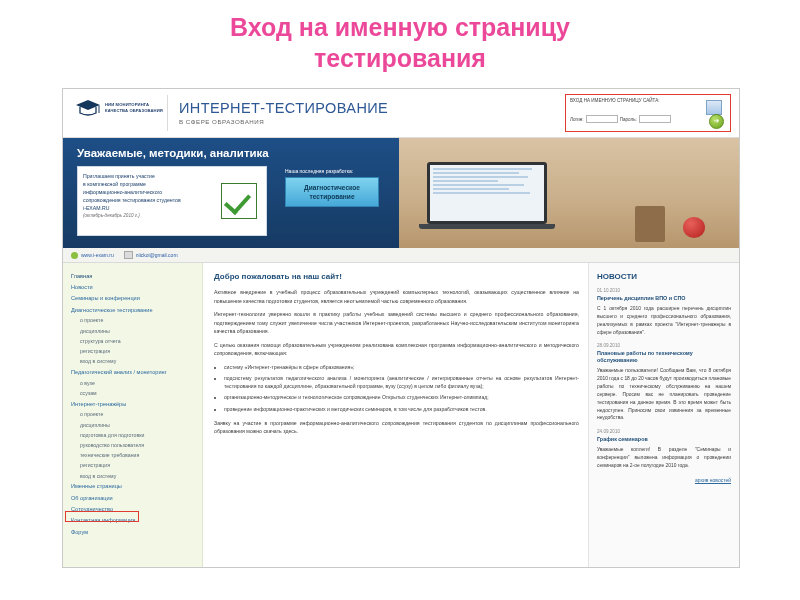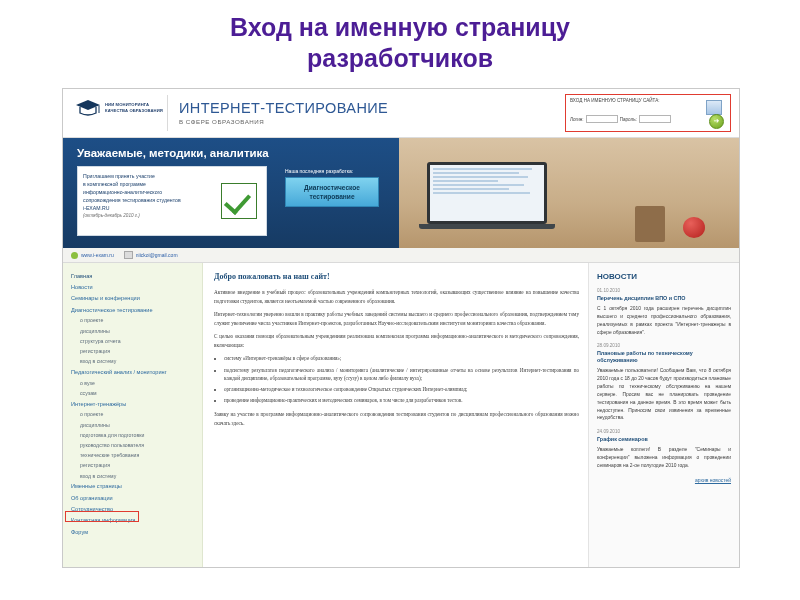--- a/index.html
+++ b/index.html
@@ -17,21 +17,21 @@
 
   
   .slide-title {
     position: absolute;
     top: 12px;
     left: 100px;
     width: 600px;
     text-align: center;
     font-size: 25px;
     font-weight: bold;
-    color: #4c1d95;
+    color: #ec4899;
     line-height: 1.25;
   }
 
   
   .shot {
     position: absolute;
     left: 62px;
     top: 88px;
     width: 676px;
     height: 478px;
@@ -361,21 +361,20 @@
     height: 11px;
     border: 1.4px solid #e03b30;
     box-sizing: border-box;
   }
 
   .main-col {
     flex: 1;
     padding: 9px 9px 4px 11px;
     box-sizing: border-box;
     border-right: 1px solid #e3e3e3;
-    font-family: Liberation Serif, serif;
   }
   .main-title {
     font-size: 8px;
     font-weight: bold;
     color: #1f4e79;
     margin-bottom: 7px;
   }
   .para {
     font-size: 5.2px;
     line-height: 1.65;
@@ -429,21 +428,21 @@
     color: #2d6a9f;
     text-decoration: underline;
     margin-top: 4px;
   }
 </style>
 </head>
 <body>
 
 <div class="slide-title">
   <div>Вход на именную страницу</div>
-  <div>разработчиков</div>
+  <div>тестирования</div>
 </div>
 
 <div class="shot">
 
   <div class="site-header">
     <div class="logo-block">
       <div class="logo-cap">
         <svg width="26" height="20" viewBox="0 0 26 20">
           <polygon points="13,2 25,7 13,12 1,7" fill="#15365c"></polygon>
           <path d="M5,9 L5,15 Q13,19 21,15 L21,9" fill="none" stroke="#15365c" stroke-width="1.3"></path>

